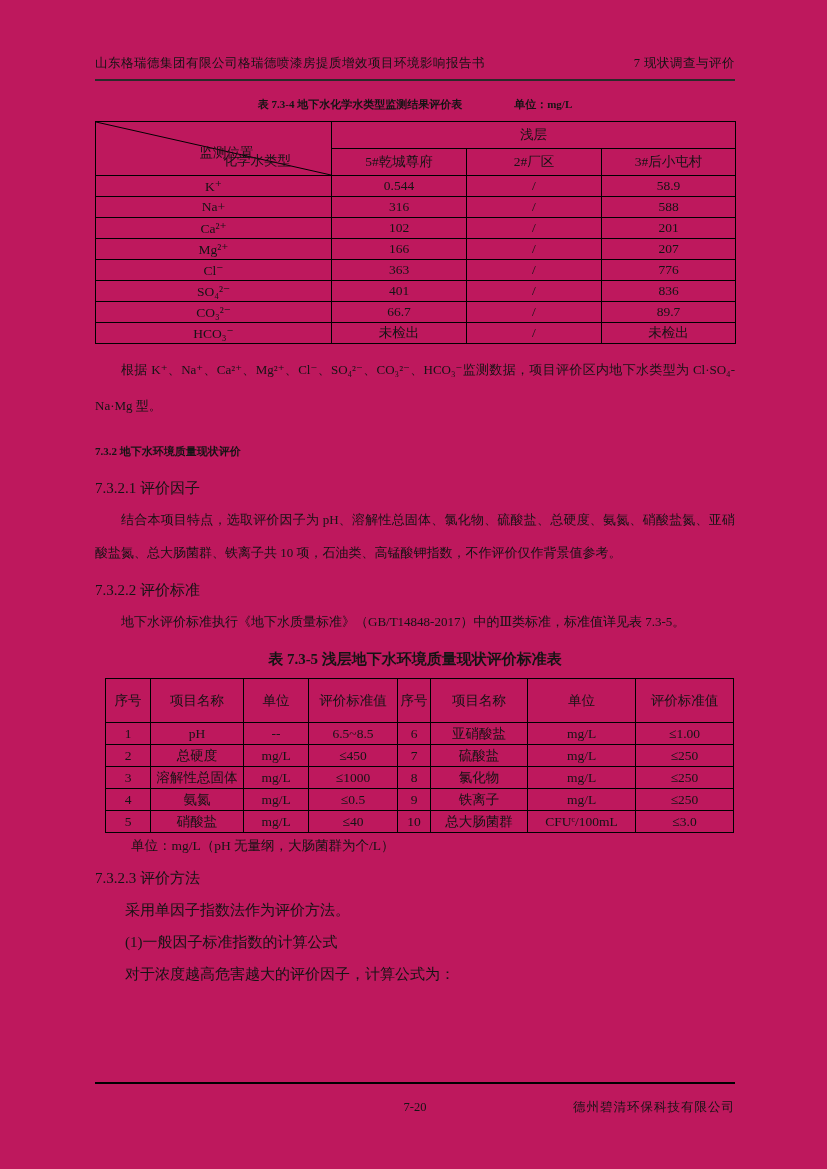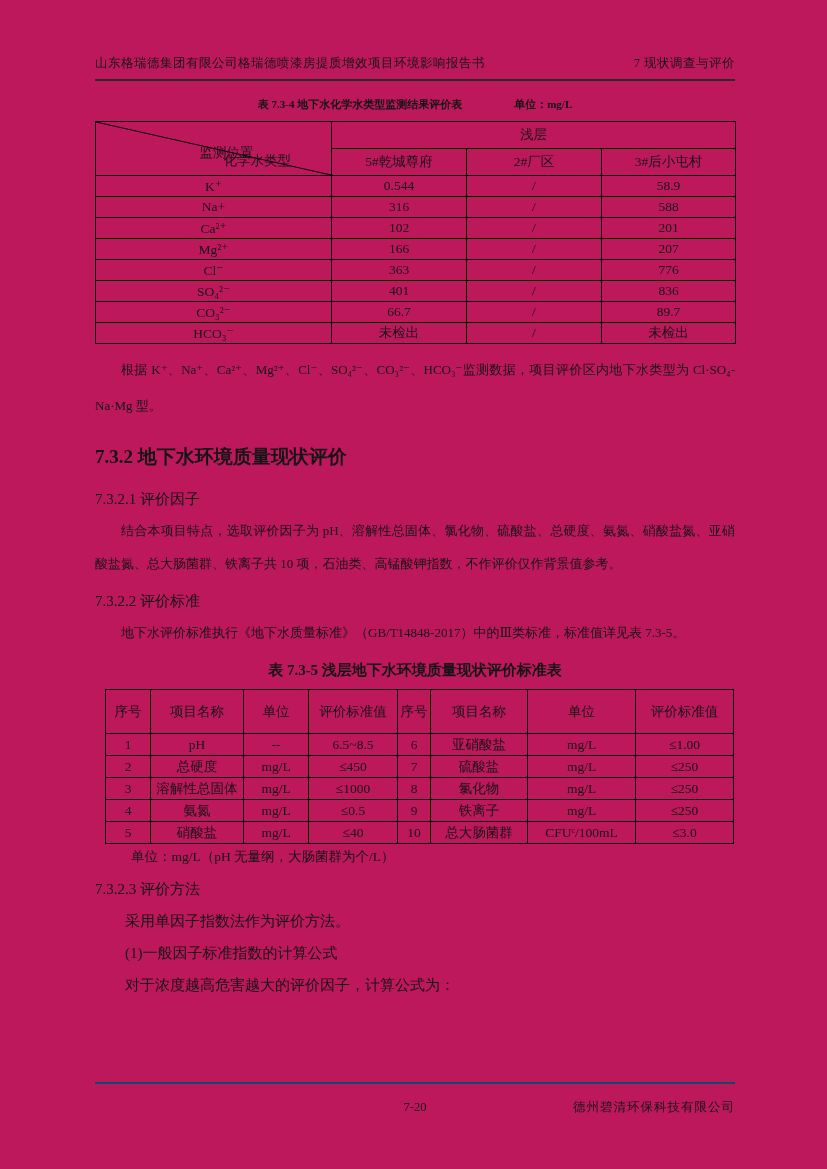--- a/index.html
+++ b/index.html
@@ -40,37 +40,37 @@
   .t1 tbody td { height:21px; }
   .diag { position:relative; padding:0; }
   .diag svg.diag-line { position:absolute; inset:0; width:100%; height:100%; display:block; }
   .diag .lbl { position:absolute; left:0; width:100%; font-size:13.5px; }
   .diag .lbl-top { top:8px; padding-left:26px; text-align:center;margin-top:14px; }
   .diag .lbl-bottom { bottom:5px; padding-right:40px; text-align:right; }
 
   
   .para { font-size:13px; line-height:33px; text-indent:2em; text-align:justify; }
   .p1 { margin-top:8px; line-height:36px; }
-  .h-bold { margin-top:20px; font-size:19px; font-weight:bold; }
+  .h-bold { margin-top:20px; font-size:11px; font-weight:bold; }
   .h-sub { margin-top:20px; font-size:15px; font-weight:normal; }
   .p-factors { margin-top:5px; }
   .p-standard { margin-top:5px; }
   .p-single { margin-top:13px; font-size:15px; text-indent:2em; }
   .h-sub2 { margin-top:12px; }
 
   
   .t2 { width:628px; margin-top:9px; margin-left:10px; }
   .t2 thead td { height:44px; line-height:1.3; }
   .t2 tbody td { height:22px; }
   .t2-note { margin-top:4px; margin-left:36px; font-size:13.5px; }
 
   
   .doc-footer {
     position:absolute; left:95px; right:92px; top:1082px;
-    border-top:2px solid #0c4a6e; padding-top:15px;
+    border-top:2px solid #000000; padding-top:15px;
     display:grid; grid-template-columns:1fr auto 1fr; align-items:baseline;
     font-size:12.5px;
   }
   .doc-footer .pageno { grid-column:2; }
   .doc-footer .company { grid-column:3; justify-self:end; letter-spacing:1px; }
 </style>
 </head>
 <body>
 
 <div class="page">

